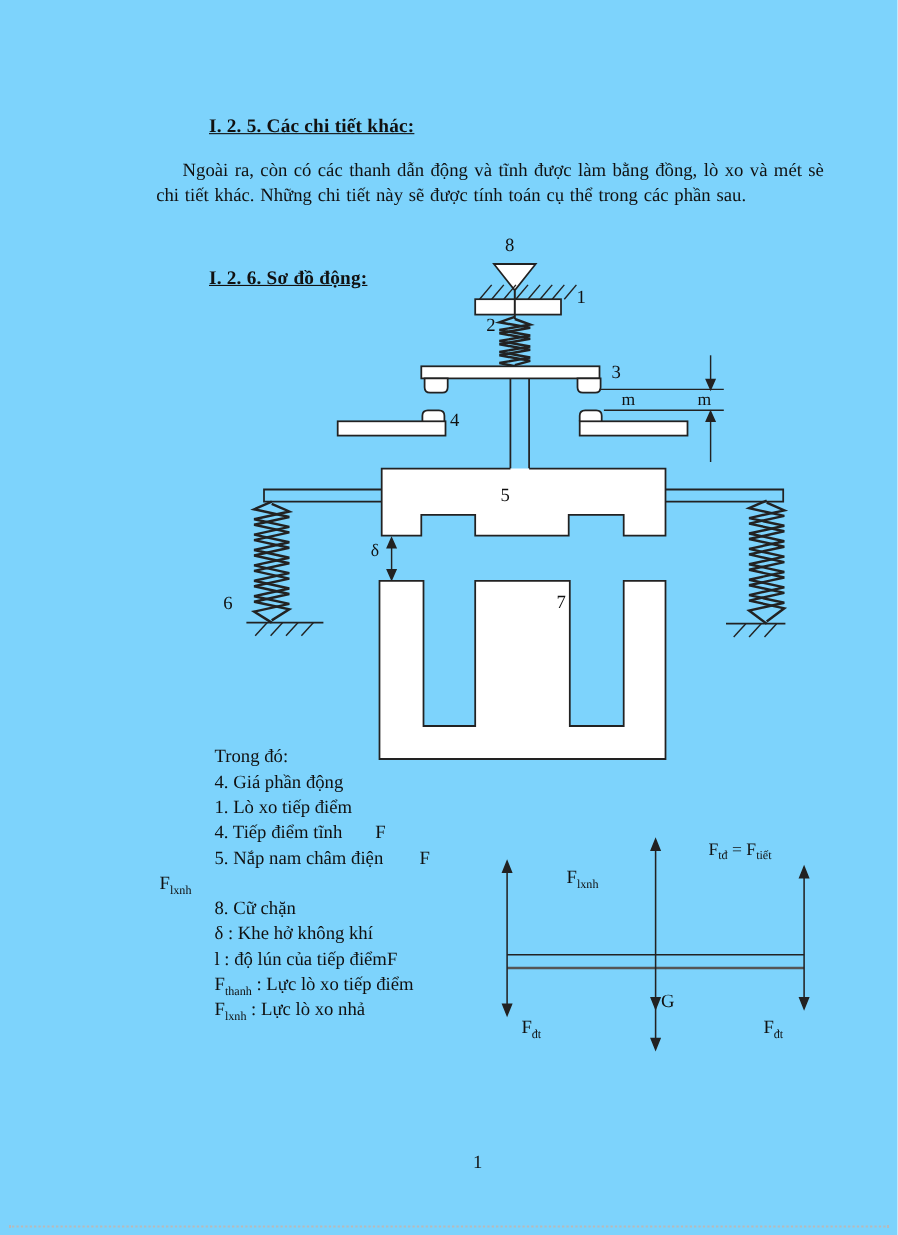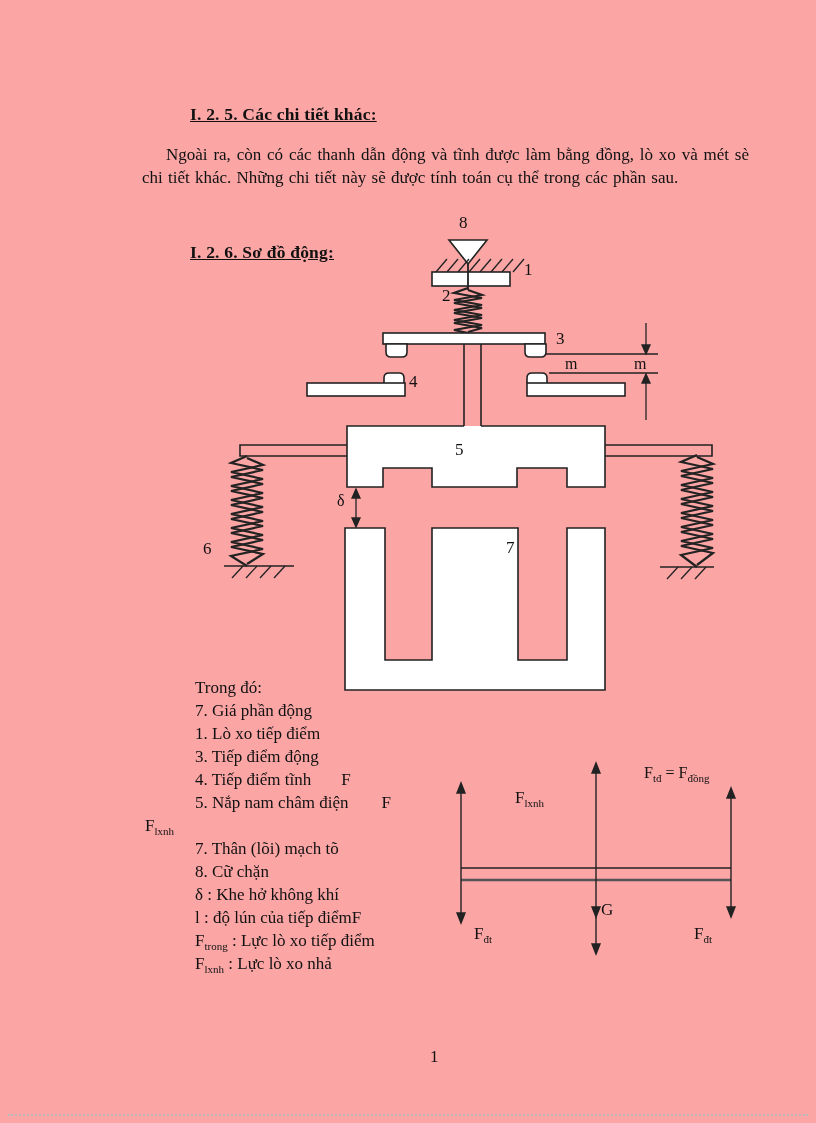--- a/index.html
+++ b/index.html
@@ -1,17 +1,17 @@
 <!DOCTYPE html>
 <html><head>
 <meta charset="utf-8">
 <style>
   html,body{margin:0;padding:0;background:#fff;}
   .page{
-    position:relative;width:816px;height:1123px;background:#fca5a5;
+    position:relative;width:816px;height:1123px;background:#7dd3fc;
     font-family:"Liberation Serif", serif;color:#111;overflow:hidden;
   }
   .h-section{
     position:absolute;font-size:17.5px;font-weight:bold;
     text-decoration:underline;letter-spacing:.2px;white-space:nowrap;
   }
   .para{
     position:absolute;font-size:17px;line-height:23px;text-align:justify;
     text-indent:24px;word-spacing:1px;
   }
@@ -159,37 +159,35 @@
   <div class="lbl" style="left:409px;top:373px;">4</div>
   <div class="lbl" style="left:455px;top:441px;">5</div>
   <div class="lbl" style="left:203px;top:540px;">6</div>
   <div class="lbl" style="left:506px;top:539px;">7</div>
   <div class="lbl small" style="left:565px;top:355px;">m</div>
   <div class="lbl small" style="left:634px;top:355px;">m</div>
   <div class="lbl small" style="left:337px;top:492px;">δ</div>
 
   <div class="legend">
     <div class="lline">Trong đó:</div>
-    <div class="lline">7. Giá phần động</div>
+    <div class="lline">4. Giá phần động</div>
     <div class="lline">1. Lò xo tiếp điểm</div>
-    <div class="lline">3. Tiếp điểm động</div>
     <div class="lline"><span>4. Tiếp điểm tĩnh</span><span class="fsuf4">F</span></div>
     <div class="lline"><span>5. Nắp nam châm điện</span><span class="fsuf5">F</span></div>
     <div class="lline outdent"><span>F</span><sub>lxnh</sub></div>
-    <div class="lline">7. Thân (lõi) mạch tõ</div>
     <div class="lline">8. Cữ chặn</div>
     <div class="lline">δ : Khe hở không khí</div>
     <div class="lline">l : độ lún  của tiếp điểmF</div>
-    <div class="lline"><span>F</span><sub>trong</sub><span> : Lực lò xo tiếp điểm</span></div>
+    <div class="lline"><span>F</span><sub>thanh</sub><span> : Lực lò xo tiếp điểm</span></div>
     <div class="lline"><span>F</span><sub>lxnh</sub><span> : Lực lò xo nhả</span></div>
   </div>
 
   <div class="flabel" style="left:515px;top:789px;"><span>F</span><sub>lxnh</sub></div>
 
-  <div class="flabel" style="left:644px;top:764px;font-size:16px;"><span>F</span><sub>tđ</sub><span> = </span><span>F</span><sub>đồng</sub></div>
+  <div class="flabel" style="left:644px;top:764px;font-size:16px;"><span>F</span><sub>tđ</sub><span> = </span><span>F</span><sub>tiết</sub></div>
 
   <div class="flabel" style="left:601px;top:901px;">G</div>
 
   <div class="flabel" style="left:474px;top:925px;"><span>F</span><sub>đt</sub></div>
 
   <div class="flabel" style="left:694px;top:925px;"><span>F</span><sub>đt</sub></div>
 
   <div class="page-number" style="left:430px;top:1047px;">1</div>
   <div class="bottom-dots"></div>
 

